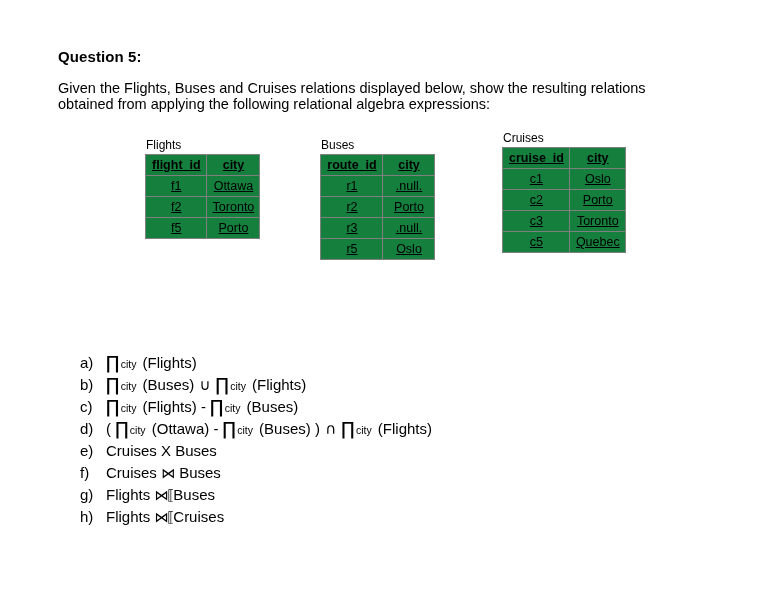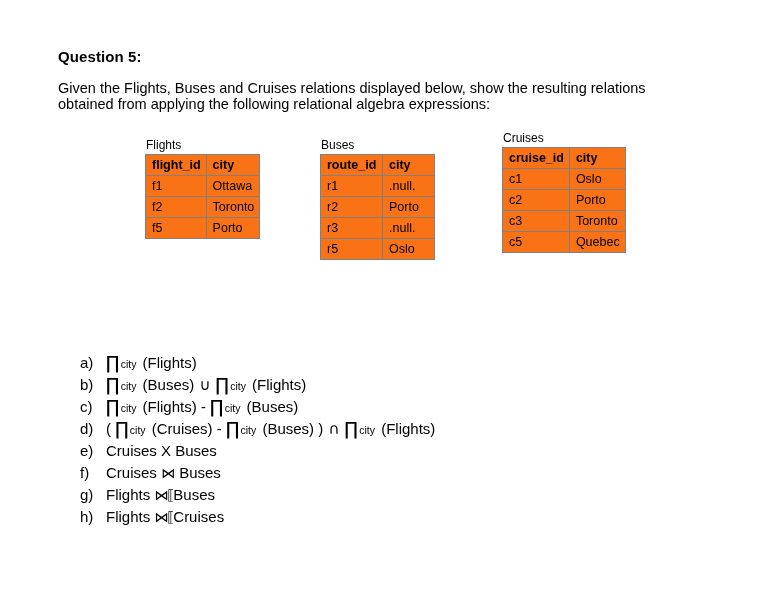--- a/index.html
+++ b/index.html
@@ -55,27 +55,28 @@
   }
   table.rel {
     border-collapse: collapse;
     font-size: 12.5px;
     table-layout: fixed;
   }
   table.rel th,
   table.rel td {
     border: 1px solid #808080;
     padding: 2px 5px 2px 6px;
-    text-align: left;
+    text-align: center;
     vertical-align: middle;
     height: 16px;
     line-height: 16px;
     font-weight: normal;
     white-space: nowrap;
-    background: #f97316;
+    background: #15803d;
+    text-decoration: underline;
   }
   table.rel th {
     font-weight: bold;
   }
 
   
   #rel-flights { left: 145px; top: 138px; }
   #rel-flights .c0 { width: 60px; }
   #rel-flights .c1 { width: 52px; }
 
@@ -256,21 +257,21 @@
       <div class="expr-row">
         <span class="expr-label">b)</span>
         <span class="expr-body"><span class="pi">∏</span><span class="sub">city</span><span> (Buses) </span><span class="op">∪</span><span> </span><span class="pi">∏</span><span class="sub">city</span><span> (Flights)</span></span>
       </div>
       <div class="expr-row">
         <span class="expr-label">c)</span>
         <span class="expr-body"><span class="pi">∏</span><span class="sub">city</span><span> (Flights) - </span><span class="pi">∏</span><span class="sub">city</span><span> (Buses)</span></span>
       </div>
       <div class="expr-row">
         <span class="expr-label">d)</span>
-        <span class="expr-body"><span>( </span><span class="pi">∏</span><span class="sub">city</span><span> (Cruises) - </span><span class="pi">∏</span><span class="sub">city</span><span> (Buses) ) </span><span class="op">∩</span><span> </span><span class="pi">∏</span><span class="sub">city</span><span> (Flights)</span></span>
+        <span class="expr-body"><span>( </span><span class="pi">∏</span><span class="sub">city</span><span> (Ottawa) - </span><span class="pi">∏</span><span class="sub">city</span><span> (Buses) ) </span><span class="op">∩</span><span> </span><span class="pi">∏</span><span class="sub">city</span><span> (Flights)</span></span>
       </div>
       <div class="expr-row">
         <span class="expr-label">e)</span>
         <span class="expr-body"><span>Cruises X Buses</span></span>
       </div>
       <div class="expr-row">
         <span class="expr-label">f)</span>
         <span class="expr-body"><span>Cruises </span><span class="bowtie">⋈</span><span> Buses</span></span>
       </div>
       <div class="expr-row">

